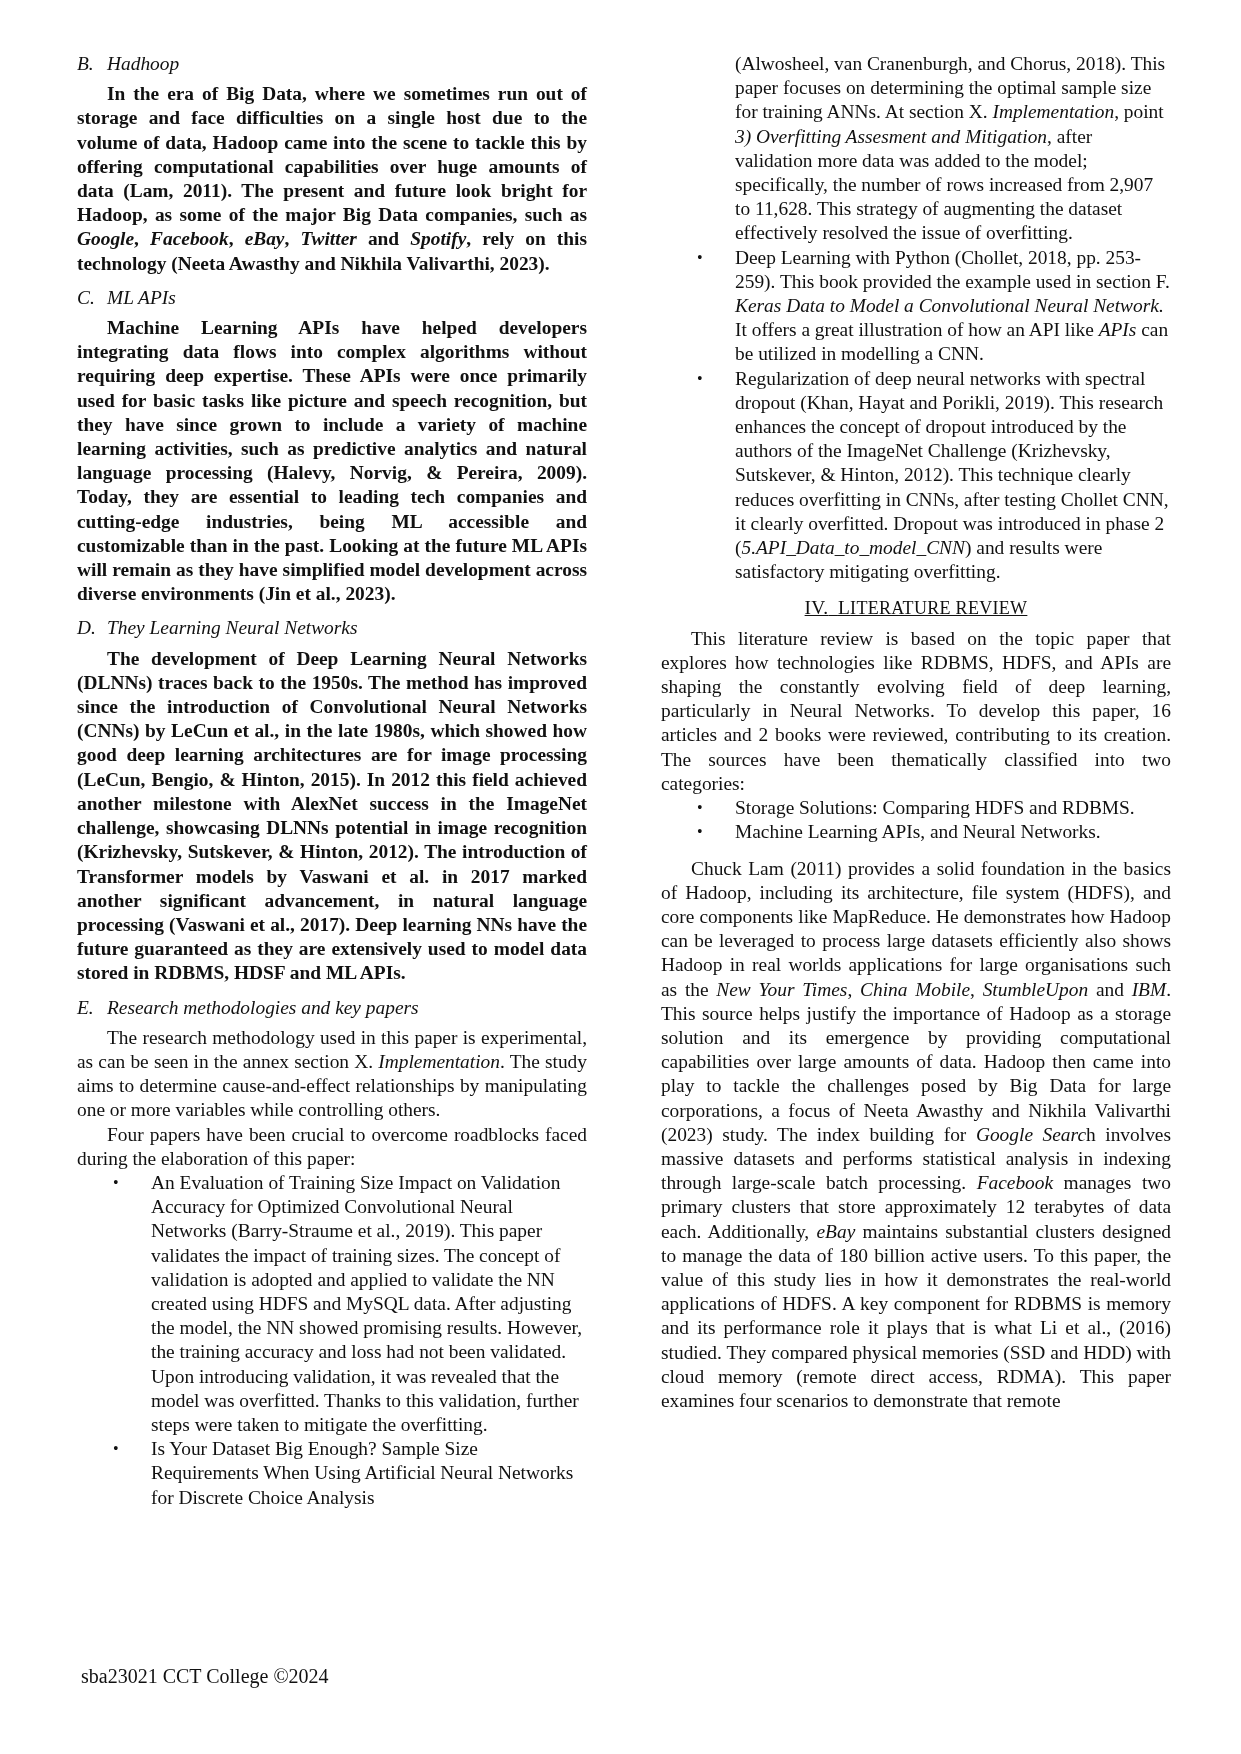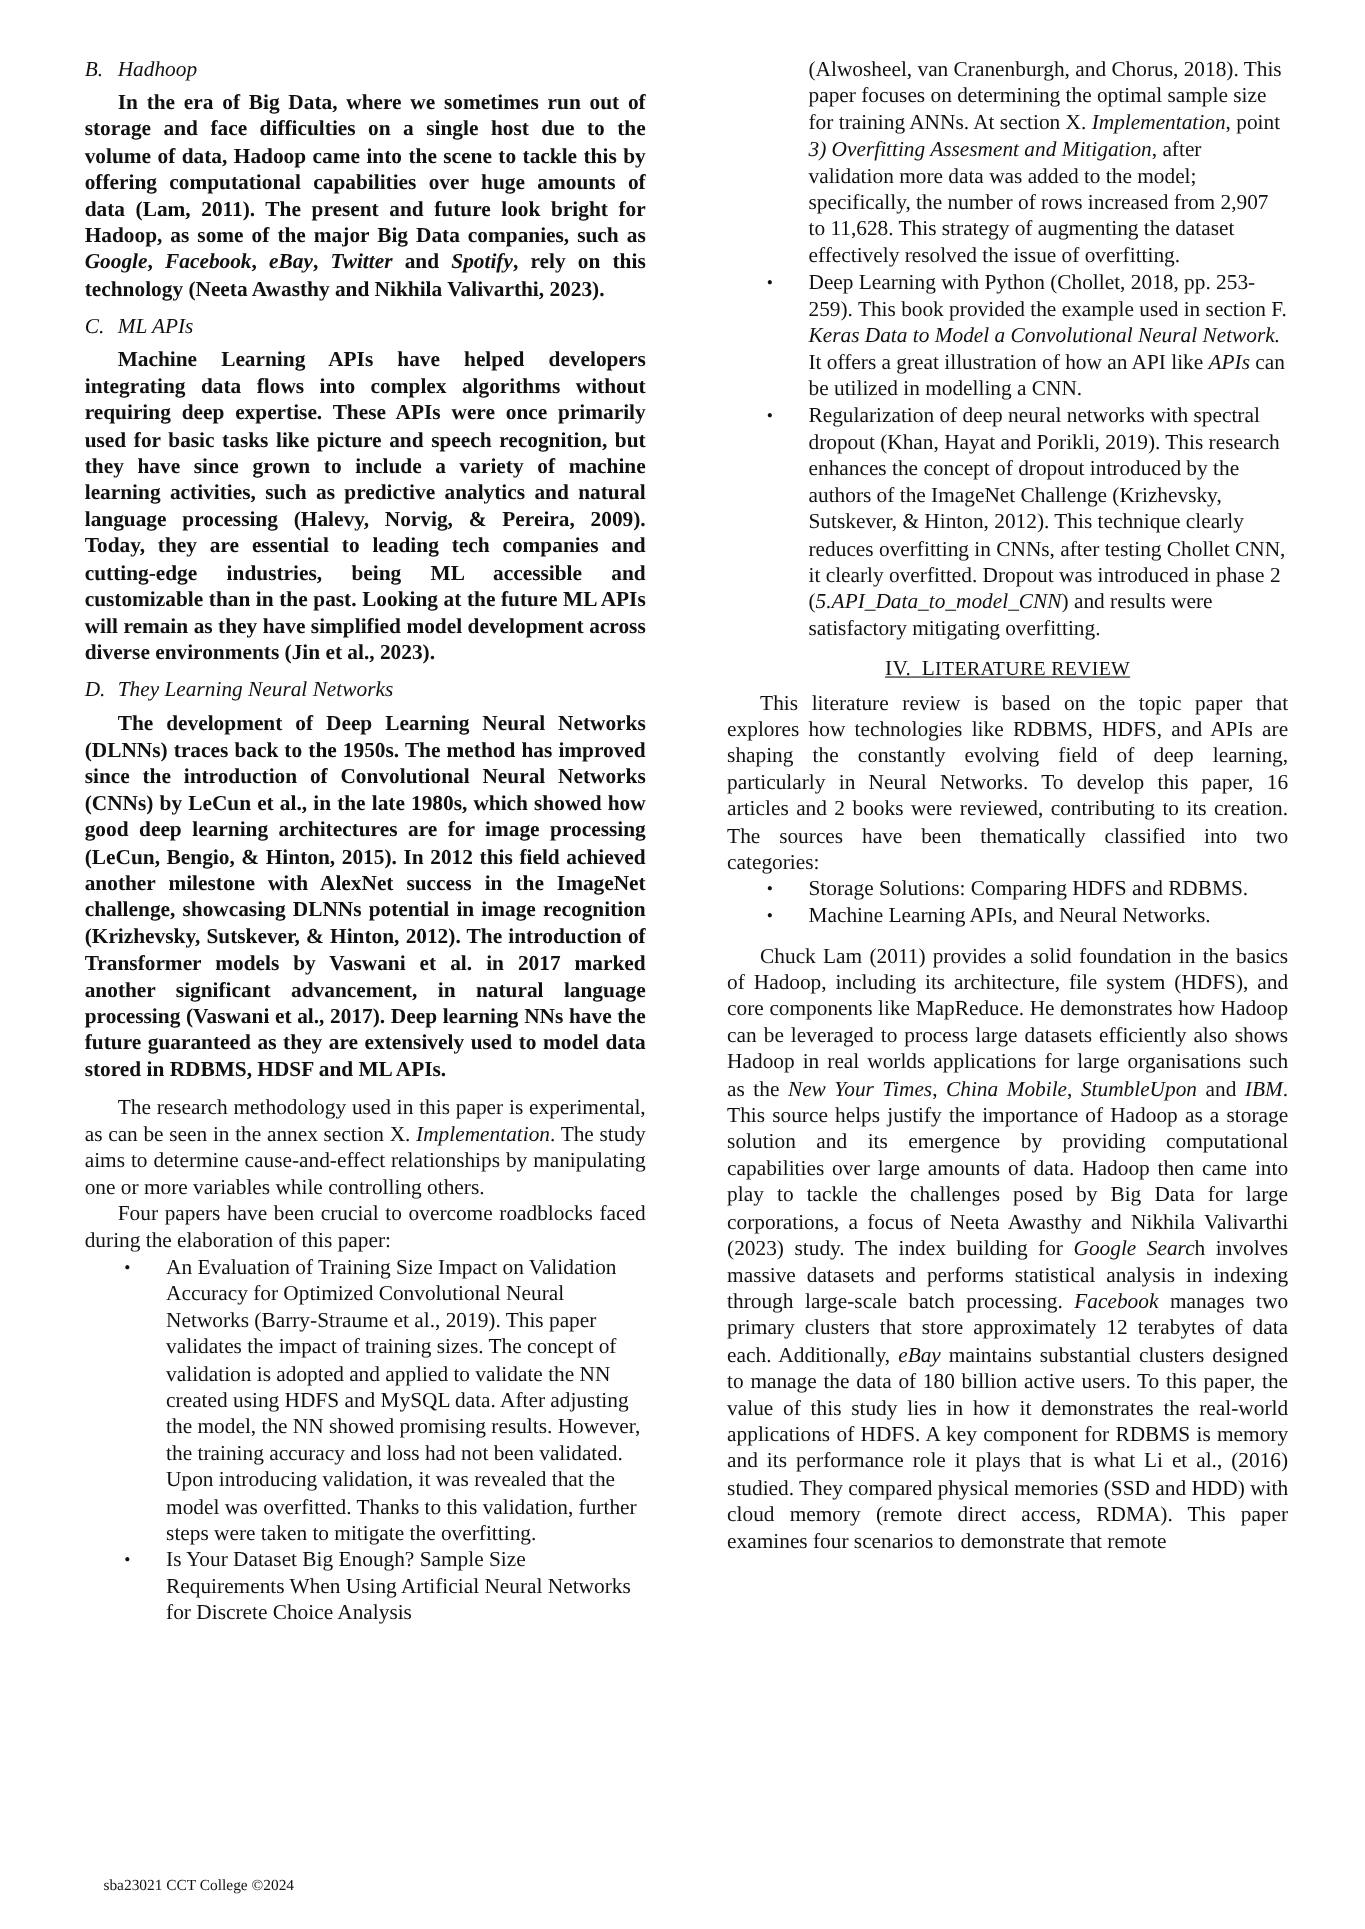--- a/index.html
+++ b/index.html
@@ -12,21 +12,21 @@
   .col-right { left: 642px; width: 510px; margin-left: 19px; }
   .subhead { font-style: italic; margin: 0 0 6px 0; white-space: nowrap; }
   .subhead .num { display: inline-block; width: 30px; }
   p.just { margin: 0; text-align: justify; text-indent: 30px; }
   p.just.gap { margin-bottom: 10px; font-weight: bold; }
   ul.bul { list-style: none; margin: 0; padding: 0; }
   ul.bul li { position: relative; padding-left: 74px; text-align: left; }
   ul.bul li .dot { position: absolute; left: 36px; top: 0; font-size: 16px; }
   .head-main { text-align: center; font-size: 18px; margin: 12px 0 6px 0; letter-spacing: 0.3px; text-decoration: underline; }
   .head-main .sc-big { font-size: 19.4px; }
-  .footer { position: absolute; left: 94px; top: 1665px; font-size: 14px; margin-top: 42px; }
+  .footer { position: absolute; left: 81px; top: 1665px; font-size: 20px; }
   em { font-style: italic; }
 </style>
 </head>
 <body>
 
 <div class="col col-left">
 
   <div class="subhead">
     <span class="num">B.</span><span>Hadhoop</span>
   </div>
@@ -35,20 +35,23 @@
   <div class="subhead">
     <span class="num">C.</span><span>ML APIs</span>
   </div>
   <p class="just gap">Machine Learning APIs have helped developers integrating data flows into complex algorithms without requiring deep expertise. These APIs were once primarily used for basic tasks like picture and speech recognition, but they have since grown to include a variety of machine learning activities, such as predictive analytics and natural language processing (Halevy, Norvig, &amp; Pereira, 2009). Today, they are essential to leading tech companies and cutting-edge industries, being ML accessible and customizable than in the past. Looking at the future ML APIs will remain as they have simplified model development across diverse environments (Jin et al., 2023).</p>
 
   <div class="subhead">
     <span class="num">D.</span><span>They Learning Neural Networks</span>
   </div>
   <p class="just gap">The development of Deep Learning Neural Networks (DLNNs) traces back to the 1950s. The method has improved since the introduction of Convolutional Neural Networks (CNNs) by LeCun et al., in the late 1980s, which showed how good deep learning architectures are for image processing (LeCun, Bengio, &amp; Hinton, 2015). In 2012 this field achieved another milestone with AlexNet success in the ImageNet challenge, showcasing DLNNs potential in image recognition (Krizhevsky, Sutskever, &amp; Hinton, 2012). The introduction of Transformer models by Vaswani et al. in 2017 marked another significant advancement, in natural language processing (Vaswani et al., 2017). Deep learning NNs have the future guaranteed as they are extensively used to model data stored in RDBMS, HDSF and ML APIs.</p>
 
+  <div class="subhead">
+    <span class="num">E.</span><span>Research methodologies and key papers</span>
+  </div>
   <p class="just">The research methodology used in this paper is experimental, as can be seen in the annex section X. <em>Implementation</em>. The study aims to determine cause-and-effect relationships by manipulating one or more variables while controlling others.</p>
   <p class="just">Four papers have been crucial to overcome roadblocks faced during the elaboration of this paper:</p>
 
   <ul class="bul">
     <li>
       <span class="dot">•</span>
       <span>An Evaluation of Training Size Impact on Validation Accuracy for Optimized Convolutional Neural Networks (Barry-Straume et al., 2019). This paper validates the impact of training sizes. The concept of validation is adopted and applied to validate the NN created using HDFS and MySQL data. After adjusting the model, the NN showed promising results. However, the training accuracy and loss had not been validated. Upon introducing validation, it was revealed that the model was overfitted. Thanks to this validation, further steps were taken to mitigate the overfitting.</span>
     </li>
     <li>
       <span class="dot">•</span>

